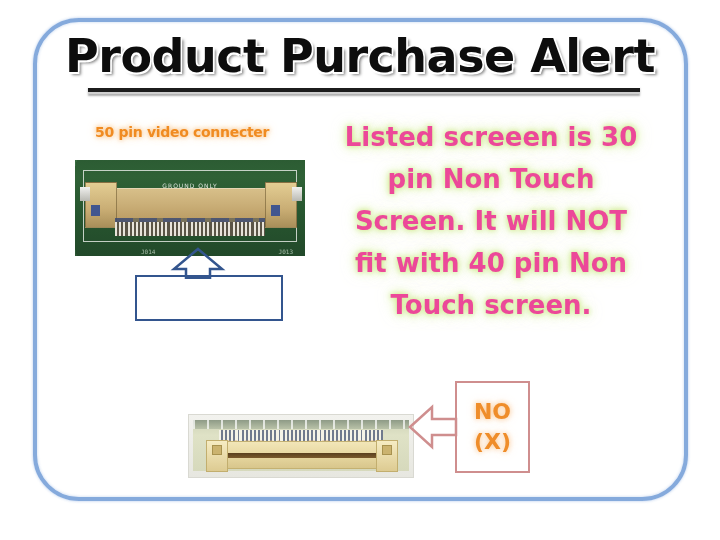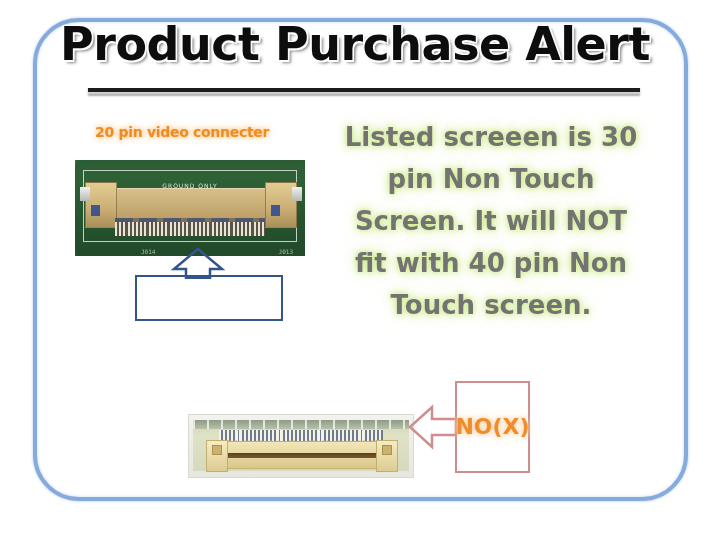--- a/index.html
+++ b/index.html
@@ -28,22 +28,23 @@
     box-sizing: border-box;
     box-shadow: 0 0 3px rgba(140,175,225,0.75),
                 inset 0 0 3px rgba(140,175,225,0.6);
     opacity: 0.92;
   }
 
   
   .title-wrap {
     position: absolute;
     left: 60px;
-    top: 18px;
+    top: 30px;
     width: 600px;
+    text-align: center;
   }
   .title {
     font-family: "DejaVu Sans", sans-serif;
     font-weight: bold;
     font-size: 46px;
     line-height: 52px;
     letter-spacing: -0.5px;
     color: #0d0d0d;
     text-shadow:
       -1.5px -1.5px 0 #ffffff,
@@ -227,21 +228,21 @@
   .message {
     position: absolute;
     left: 336px;
     top: 116px;
     width: 310px;
     text-align: center;
     font-family: "DejaVu Sans", sans-serif;
     font-weight: bold;
     font-size: 26px;
     line-height: 42px;
-    color: #737373;
+    color: #ec4899;
     text-shadow:
       0 0 5px rgba(205,235,135,0.98),
       0 0 10px rgba(212,238,150,0.85),
       0 0 16px rgba(222,242,170,0.7);
   }
 
   
   .yes-box {
     position: absolute;
     left: 135px;
@@ -277,21 +278,21 @@
     left: 455px;
     top: 381px;
     width: 75px;
     height: 92px;
     border: 2.5px solid #cf8e8e;
     box-sizing: border-box;
   }
   .no-label {
     position: absolute;
     left: 455px; top: 381px; width: 75px; height: 92px;
-    display: flex; flex-direction: row;
+    display: flex; flex-direction: column;
     align-items: center; justify-content: center;
     font-family: "DejaVu Sans", sans-serif;
     font-weight: bold;
     font-size: 22px;
     line-height: 30px;
     color: #ef8d2a;
     text-shadow: 0 0 5px rgba(250,200,150,0.95), 0 0 9px rgba(252,215,175,0.7);
   }
   .arrow-left {
     position: absolute;
@@ -309,21 +310,21 @@
 
 <div id="page">
 
   <div class="frame"></div>
 
   <div class="title-wrap">
     <div class="title">Product Purchase Alert</div>
   </div>
   <div class="title-rule"></div>
 
-  <div class="caption-orange" id="cap30">20 pin video connecter</div>
+  <div class="caption-orange" id="cap30">50 pin video connecter</div>
 
   <div class="photo" id="photo30">
     <div class="pcb-traces"></div>
     <div class="white-box"></div>
     <div class="conn-body"></div>
     <div class="ground-text">GROUND ONLY</div>
     <div class="conn-end l">
       <div class="clip"></div>
       <div class="tab"></div>
     </div>

